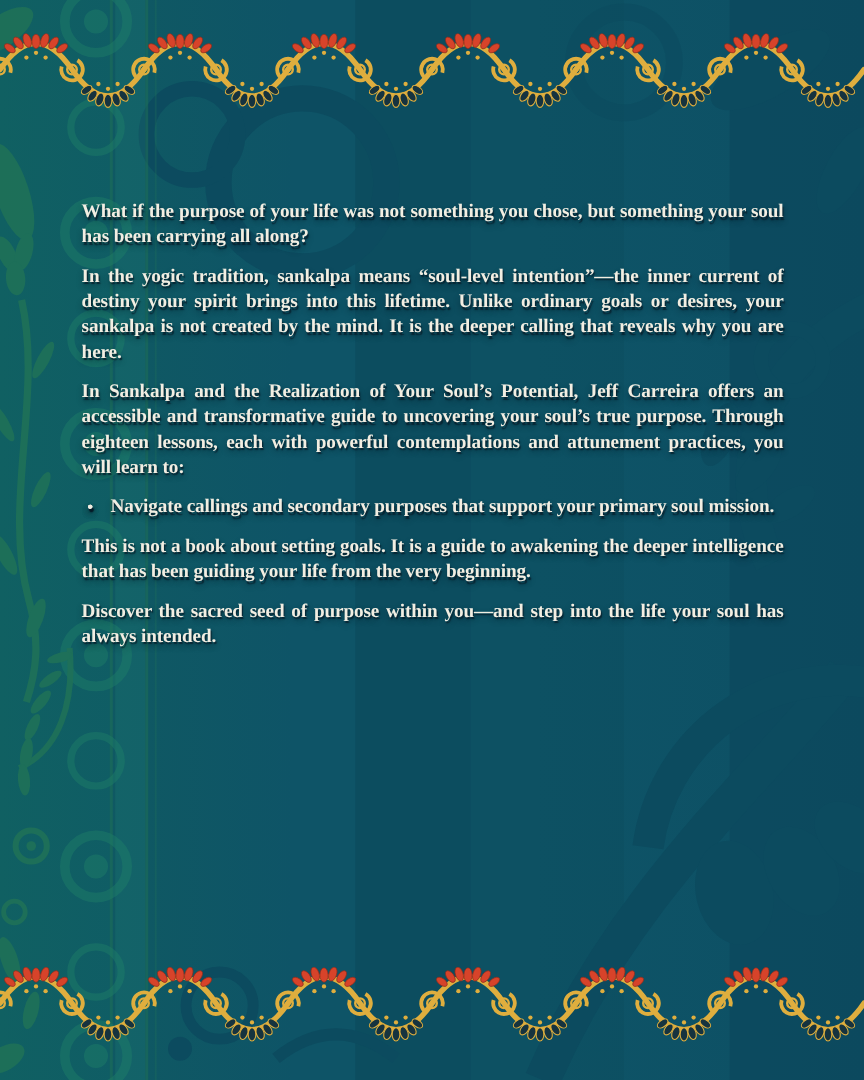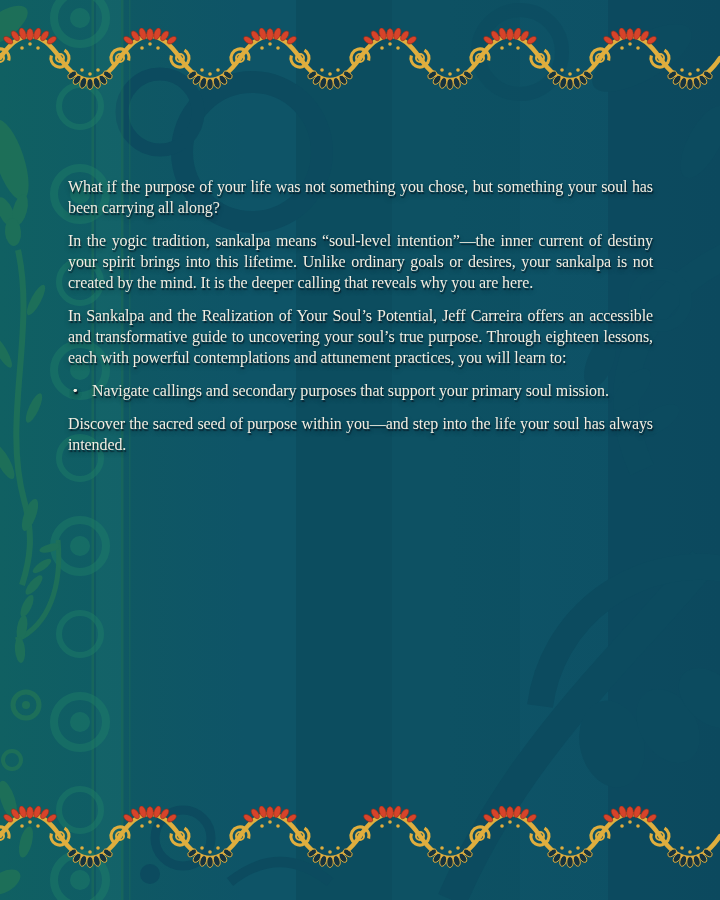--- a/index.html
+++ b/index.html
@@ -45,23 +45,23 @@
   .wave{stroke:var(--border-gold,#dfae3e);stroke-width:4.5;fill:none;stroke-linecap:round}
   .sp-o{stroke:var(--border-gold,#dfae3e);stroke-width:3.2;fill:none;stroke-dasharray:40 17}
   .sp-i{stroke:var(--border-gold,#dfae3e);stroke-width:2;fill:none}
   .f-gold{fill:var(--border-gold,#dfae3e)}
   .petals-red ellipse{fill:var(--border-red,#d7432a);stroke:var(--border-red-dark,#8f2d1d);stroke-width:.6}
   .petals-dark ellipse{fill:var(--border-petal-dark,#16333f);stroke:var(--border-gold,#dfae3e);stroke-width:.9}
 
   
   .blurb{
     position:absolute;
-    left:68px;top:176px;width:585px;
+    left:68px;top:166px;width:585px;
     color:var(--text,#f2eee2);
-    font-size:16px;line-height:21px;font-weight:normal;
+    font-size:16px;line-height:21px;font-weight:bold;
     letter-spacing:-0.1px;
     text-shadow:1px 2px 1px rgba(6,28,40,.8), 0 3px 5px rgba(6,28,40,.45);
   }
   .blurb p{margin:0 0 12px;text-align:justify;hyphens:none}
   .blurb ul{margin:0 0 12px;padding:0;list-style:none}
   .blurb li{position:relative;padding-left:24px;text-align:justify;hyphens:none}
   .blurb li .bullet{position:absolute;left:5px;top:0;font-size:13px}
 </style>
 </head>
 <body>
@@ -246,16 +246,17 @@
         <span class="bullet">•</span>
       </li>
       <li>
         <span class="bullet">•</span>
       </li>
       <li>
         <span class="bullet">•</span>
         <span>Navigate callings and secondary purposes that support your primary soul mission.</span>
       </li>
     </ul>
+    <p>This is not a book about setting goals. It is a guide to awakening the deeper intelligence that has been guiding your life from the very beginning.</p>
     <p>Discover the sacred seed of purpose within you—and step into the life your soul has always intended.</p>
   </main>
 
 </div>
 
 </body></html>

